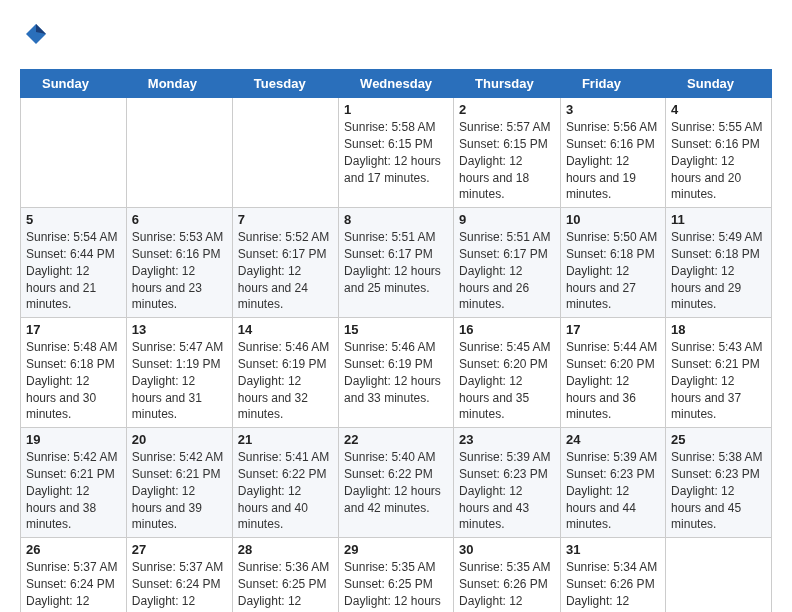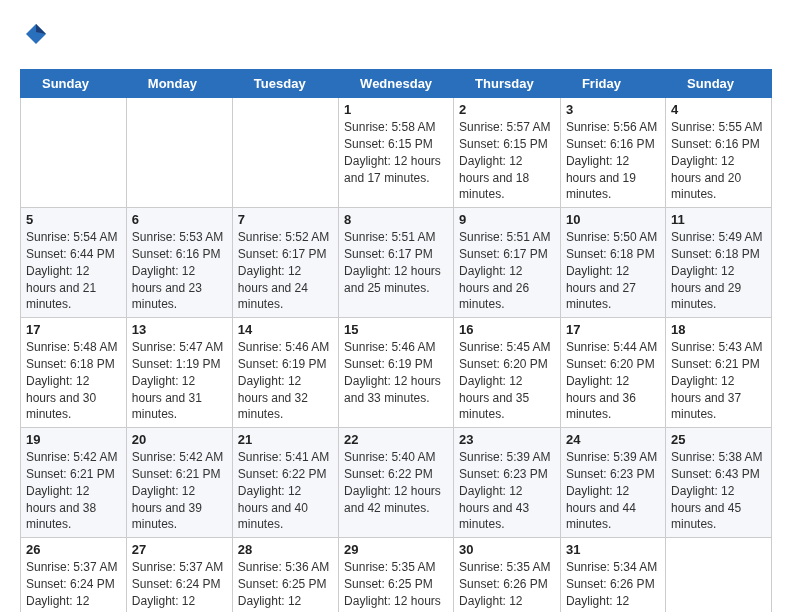--- a/index.html
+++ b/index.html
@@ -270,21 +270,21 @@
         </td>
         <td>
           <span class="day-num">24</span>
           <div class="day-info">Sunrise: 5:39 AM
 Sunset: 6:23 PM
 Daylight: 12 hours and 44 minutes.</div>
         </td>
         <td>
           <span class="day-num">25</span>
           <div class="day-info">Sunrise: 5:38 AM
-Sunset: 6:43 PM
+Sunset: 6:23 PM
 Daylight: 12 hours and 45 minutes.</div>
         </td>
       </tr>
       <tr>
         <td>
           <span class="day-num">26</span>
           <div class="day-info">Sunrise: 5:37 AM
 Sunset: 6:24 PM
 Daylight: 12 hours and 46 minutes.</div>
         </td>

